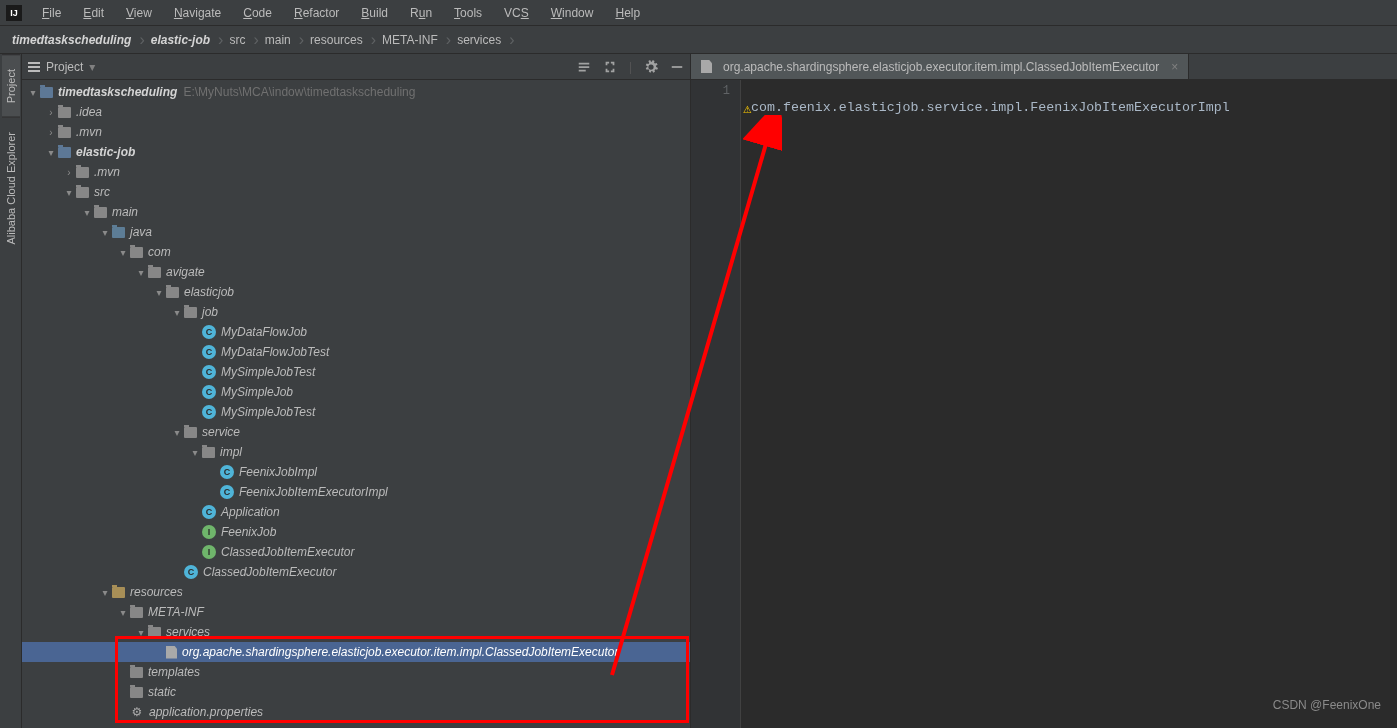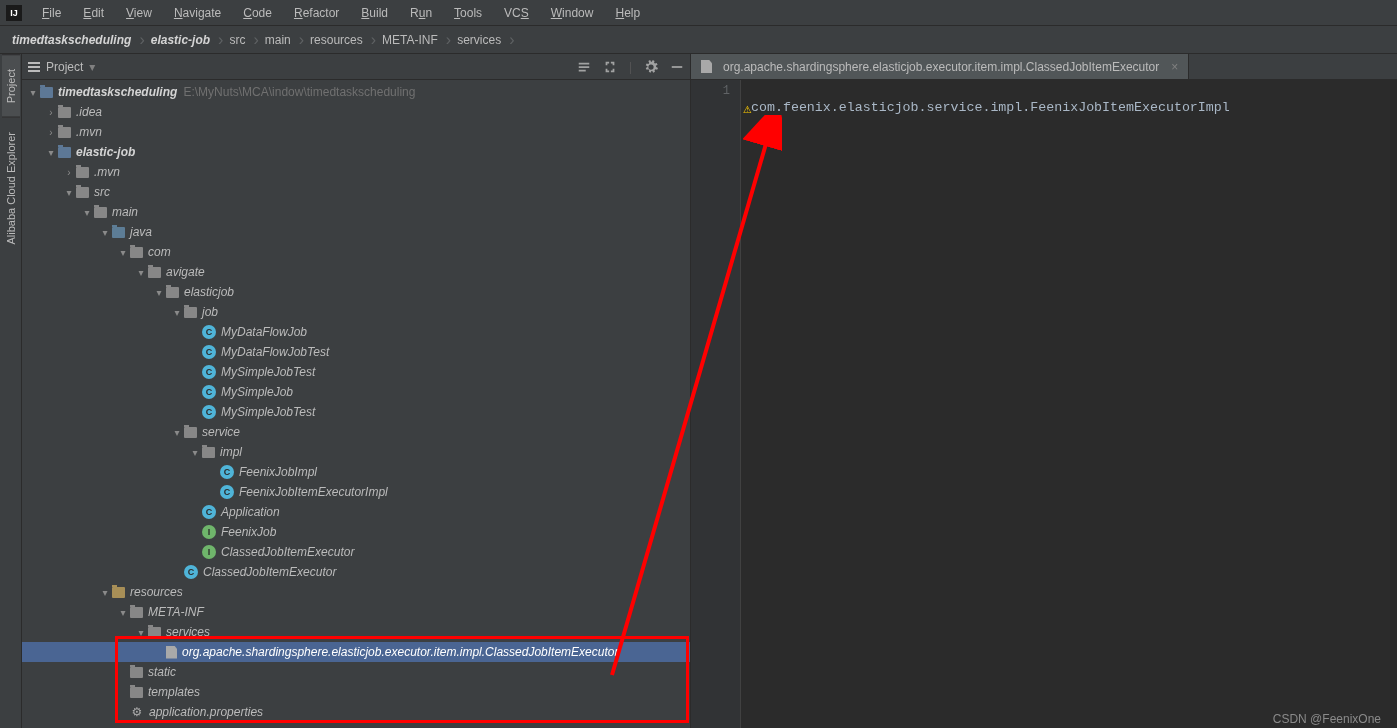--- a/index.html
+++ b/index.html
@@ -245,21 +245,21 @@
     position: absolute;
     left: 602px;
     top: 115px;
     width: 180px;
     height: 568px;
     pointer-events: none;
   }
   .watermark {
     position: absolute;
     right: 16px;
-    bottom: 2px;
+    bottom: 16px;
     color: #8a8a8a;
     font-size: 12px;
   }
 </style>
 </head>
 <body>
 
 <div class="top-menu">
   <div class="app-logo">IJ</div>
   <div class="menu-item"><u>F</u>ile</div>
@@ -510,27 +510,27 @@
       <div class="tree-row selected">
           <span class="ind" style="width:126px"></span>
           <span class="chev blank">·</span>
           <span class="icon-file"></span>
           <span class="node-label">org.apache.shardingsphere.elasticjob.executor.item.impl.ClassedJobItemExecutor</span>
         </div>
       <div class="tree-row">
           <span class="ind" style="width:90px"></span>
           <span class="chev blank">·</span>
           <span class="icon-folder"></span>
+          <span class="node-label">templates</span>
+        </div>
+      <div class="tree-row">
+          <span class="ind" style="width:90px"></span>
+          <span class="chev blank">·</span>
+          <span class="icon-folder"></span>
           <span class="node-label">static</span>
-        </div>
-      <div class="tree-row">
-          <span class="ind" style="width:90px"></span>
-          <span class="chev blank">·</span>
-          <span class="icon-folder"></span>
-          <span class="node-label">templates</span>
         </div>
       <div class="tree-row">
           <span class="ind" style="width:90px"></span>
           <span class="chev blank">·</span>
           <span class="icon-gear">⚙</span>
           <span class="node-label">application.properties</span>
         </div>
     </div>
   </div>
 

